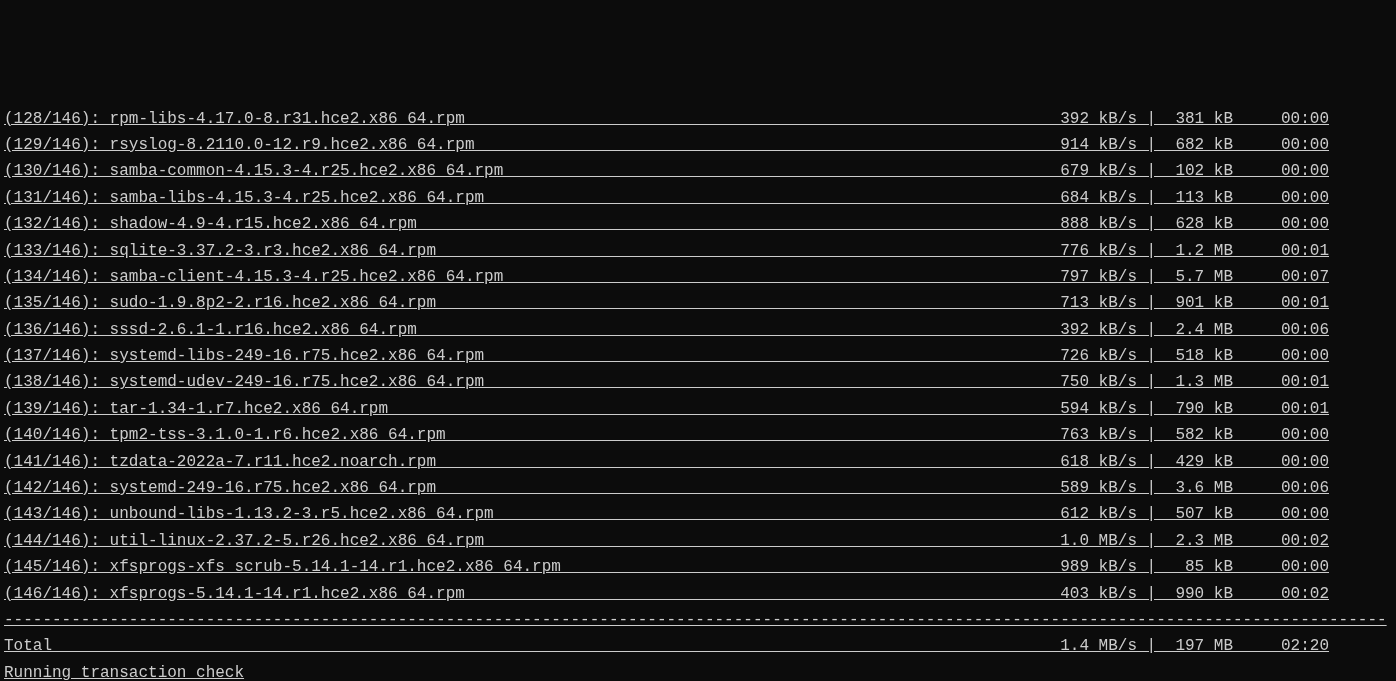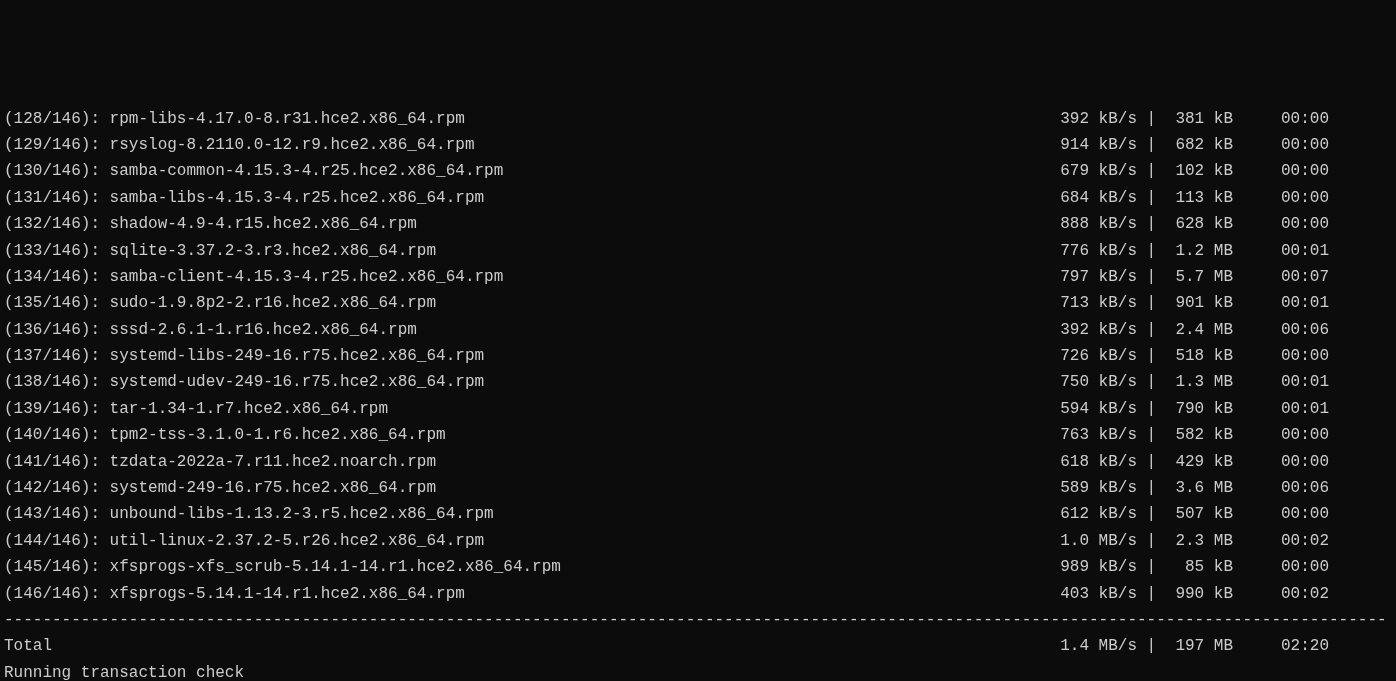--- a/index.html
+++ b/index.html
@@ -15,20 +15,21 @@
       padding: 0;
       line-height: 1.65;
       white-space: pre;
       overflow-x: hidden;
     }
     .terminal {
       padding: 0 4px;
     }
     .line {
       display: block;
+      text-decoration: underline;
     }
     .separator {
       letter-spacing: 0;
     }
   </style>
 </head>
 <body>
 
 
 

